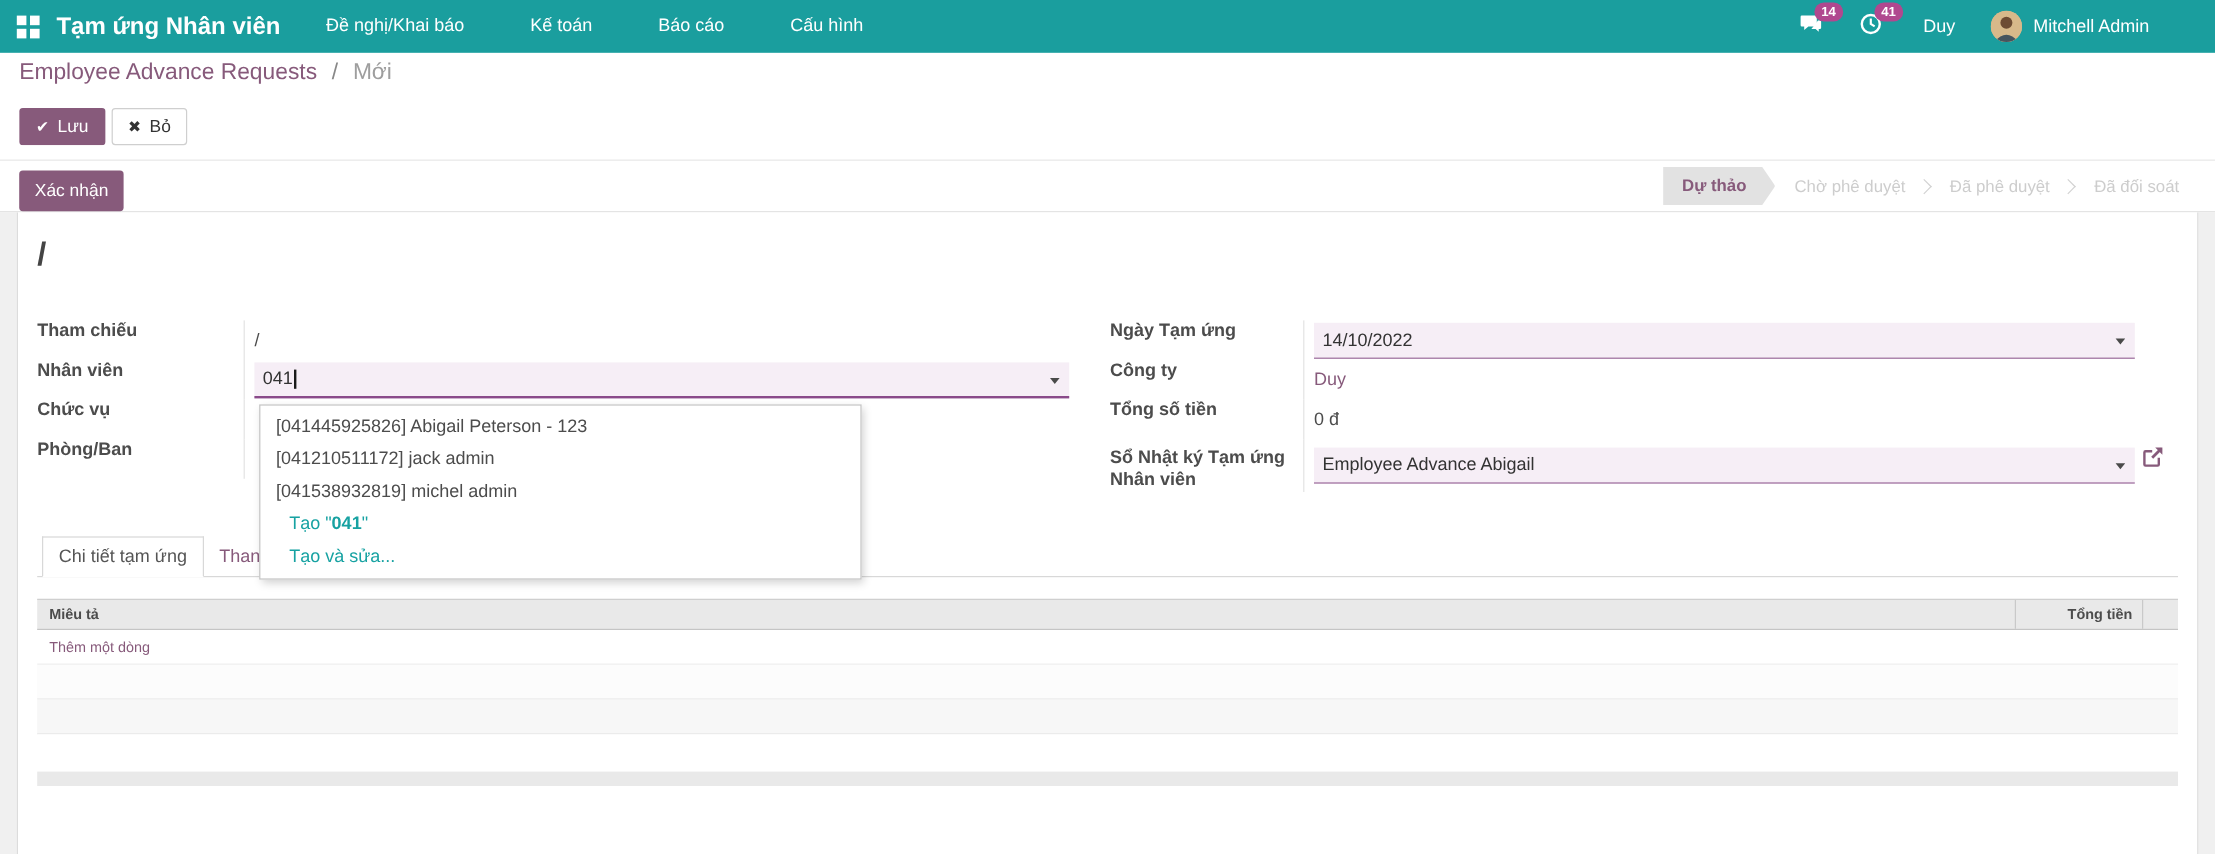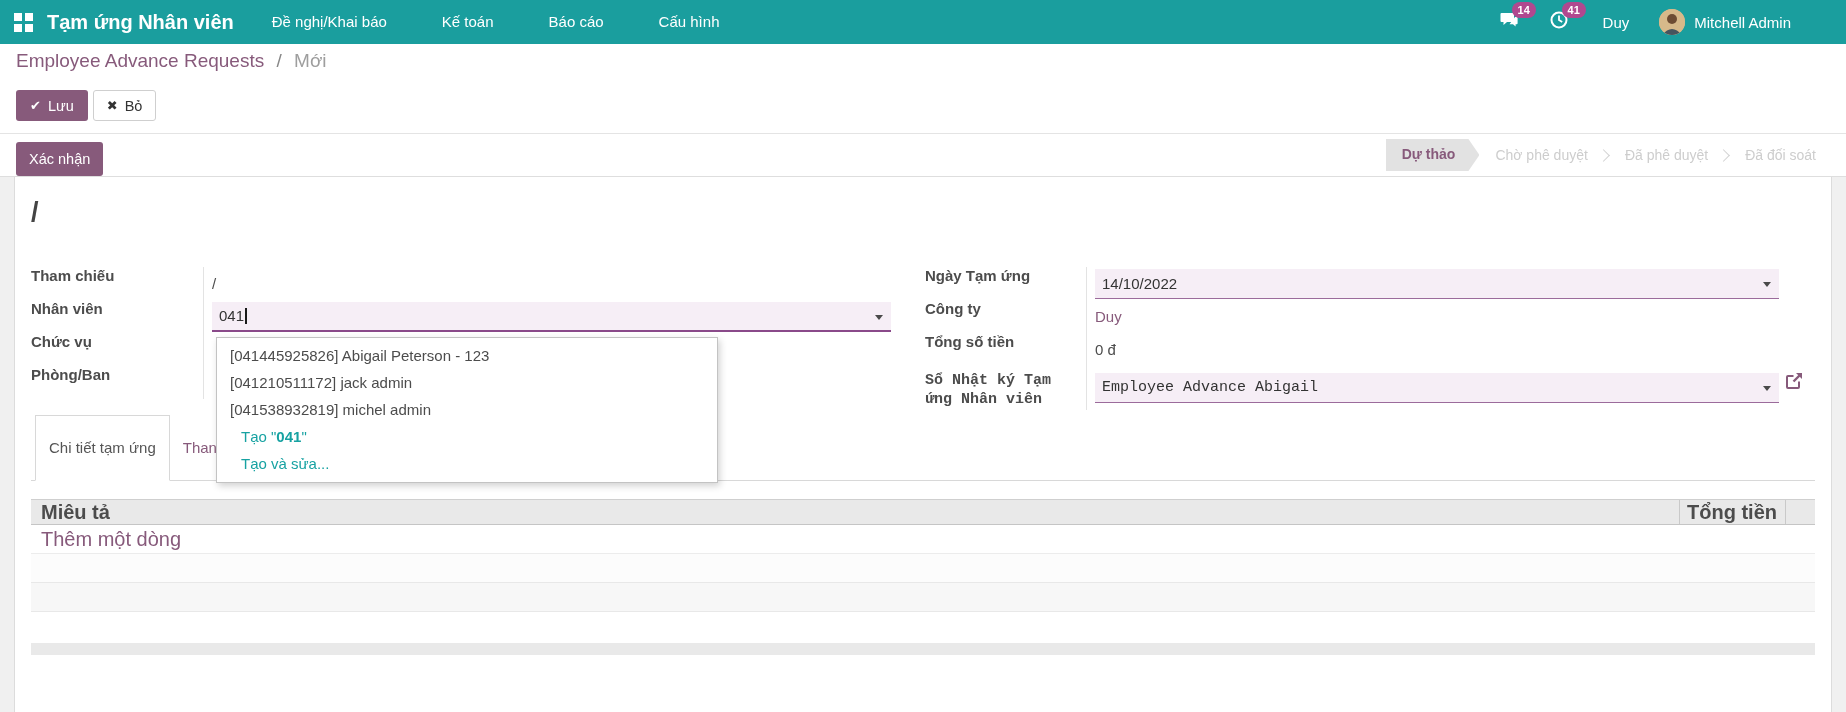--- a/index.html
+++ b/index.html
@@ -75,21 +75,21 @@
   .sheet {
     position:absolute; top:0; bottom:0; left:14px; right:14px; background:#fff;
     border-left:1px solid #dcdcdc; border-right:1px solid #dcdcdc;
   }
   .doc-title { position:absolute; left:16px; top:20px; font-size:27px; font-weight:bold; color:#444; }
 
   .fgroup { position:absolute; top:90px; }
   .fgroup-left  { left:16px;  width:860px; }
   .fgroup-right { left:910px; width:854px; }
   .frow { display:flex; min-height:33px; align-items:flex-start; }
-  .frow.tall { min-height:44px; align-items:center;font-family:Liberation Mono, monospace; }
+  .frow.tall { min-height:44px; align-items:flex-end; }
   .flabel { font-size:15px; font-weight:bold; color:#4c4c4c; flex-shrink:0; line-height:1.25; }
   .fgroup-left  .flabel { width:172px; }
   .fgroup-right .flabel { width:161px; }
   .frow.tall .flabel { padding-top:5px; }
   .fvalue {
     flex:1; align-self:stretch; border-left:1px solid #e3e3e3; padding-left:8px;
     font-size:15px; color:#4c4c4c; display:flex; align-items:center; position:relative;
   }
   .link-value { color:#875A7B; cursor:pointer; }
 
@@ -116,29 +116,29 @@
   }
   .dd-item { line-height:27px; padding-left:13px; font-size:15px; color:#4c4c4c; white-space:nowrap; cursor:pointer; }
   .dd-create { color:#17a2a2; padding-left:24px; }
   .dd-create b { font-weight:bold; }
 
   
   .tabs {
     position:absolute; left:16px; right:16px; top:270px; height:34px;
     display:flex; align-items:flex-end; border-bottom:1px solid #d8d8d8;
   }
-  .tab { padding:16px 13px; font-size:15px; line-height:32px; cursor:pointer; white-space:nowrap; }
+  .tab { padding:0 13px; font-size:15px; line-height:32px; cursor:pointer; white-space:nowrap; }
   .tab.active {
     margin-left:4px; background:#fff; border:1px solid #d8d8d8; border-bottom:1px solid #fff;
     margin-bottom:-1px; color:#555; position:relative; z-index:1;
   }
   .tab.inactive { color:#875A7B; }
 
   
-  .lines-table { position:absolute; left:16px; right:16px; top:322px; font-size:20px; }
+  .lines-table { position:absolute; left:16px; right:16px; top:322px; font-size:12px; }
   .thead {
     display:flex; background:#e9e9e9; border-top:1px solid #cfcfcf; border-bottom:1px solid #c5c5c5;
     height:26px; font-weight:bold; color:#4c4c4c;
   }
   .th { display:flex; align-items:center; }
   .th-desc { flex:1; padding-left:10px; }
   .th-total { width:106px; justify-content:flex-end; padding-right:8px; border-left:1px solid #c9c9c9; }
   .th-extra { width:30px; border-left:1px solid #c9c9c9; }
   .add-row {
     height:29px; display:flex; align-items:center; padding-left:10px;

